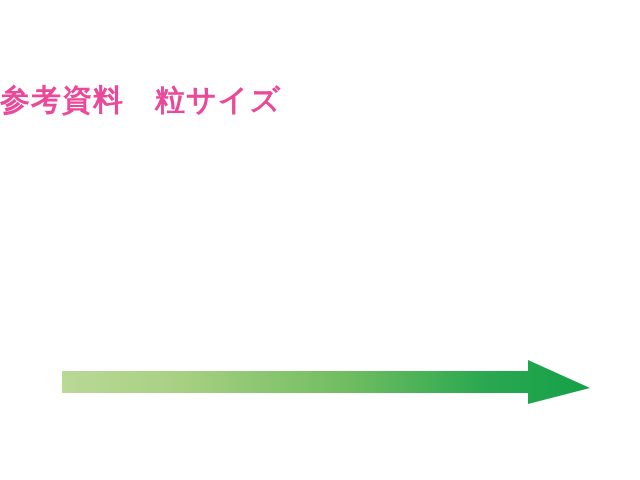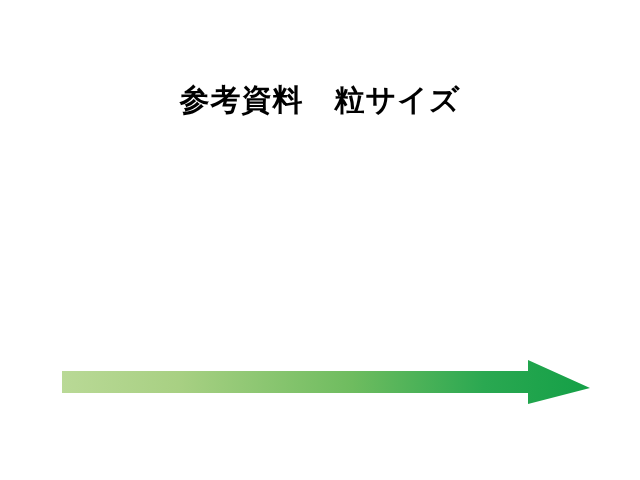--- a/index.html
+++ b/index.html
@@ -13,25 +13,24 @@
     height: 480px;
     background: #ffffff;
     overflow: hidden;
     font-family: "Liberation Sans", "DejaVu Sans", sans-serif;
   }
   #title {
     position: absolute;
     left: 0;
     top: 80px;
     width: 640px;
-    text-align: center;
     font-size: 30px;
     font-weight: bold;
     letter-spacing: 1px;
-    color: #000000;
+    color: #ec4899;
     white-space: pre;
   }
   
   .col {
     position: absolute;
     bottom: 0;
     width: 0;
   }
   
   #arrow-wrap {

